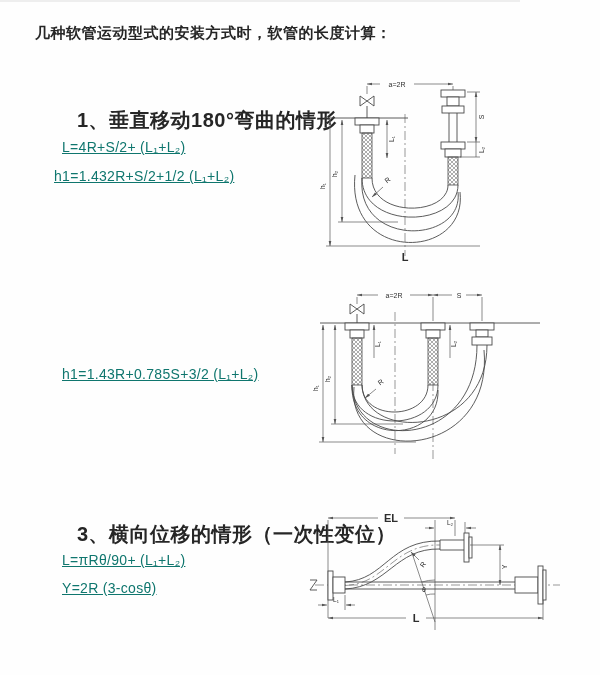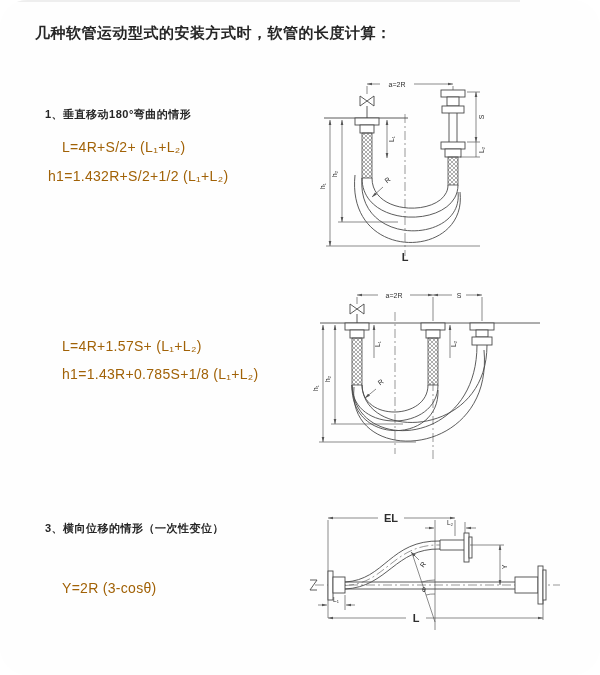--- a/index.html
+++ b/index.html
@@ -1,21 +1,21 @@
 <!DOCTYPE html>
 <html><head>
 <meta charset="utf-8">
 <style>
   html,body{margin:0;padding:0;background:#fff;}
   .page{position:relative;width:600px;height:675px;background:#fefefe;overflow:hidden;
-        font-family:"Liberation Sans","DejaVu Sans",sans-serif;color:#1f1f1f;border-radius:27px;}
+        font-family:"Liberation Sans","DejaVu Sans",sans-serif;color:#1f1f1f;}
   .scan-edge{position:absolute;left:0;top:0;width:520px;height:2px;background:#e2e2e2;opacity:.6;}
   .title{position:absolute;left:35px;top:24px;font-size:15px;font-weight:bold;letter-spacing:.5px;color:#262626;}
-  .sec-heading{position:absolute;font-size:11px;font-weight:bold;letter-spacing:.5px;color:#262626;}
-  .formula{position:absolute;font-size:14px;letter-spacing:.3px;color:#a16207;}
+  .sec-heading{position:absolute;font-size:20px;font-weight:bold;letter-spacing:.5px;color:#262626;margin-left:32px;}
+  .formula{position:absolute;font-size:14px;letter-spacing:.3px;color:#0f766e;text-decoration:underline;}
   .dia{position:absolute;}
   .ln{stroke:#4a4a4a;stroke-width:0.9;fill:none;}
   .dim{stroke:#5a5a5a;stroke-width:0.7;fill:none;}
   .cl{stroke:#6f6f6f;stroke-width:0.7;fill:none;stroke-dasharray:9 3 2 3;}
   .fit{fill:#ffffff;stroke:#4a4a4a;stroke-width:0.9;}
   .braid{stroke:#4a4a4a;stroke-width:0.8;}
   .wbg{fill:#fefefe;}
   text{fill:#2e2e2e;font-family:"Liberation Sans","DejaVu Sans",sans-serif;}
   .lbl{font-size:7px;}
   .lbls{font-size:6.5px;}
@@ -23,26 +23,26 @@
 </style>
 </head>
 <body>
 
 <div class="page">
   <div class="scan-edge"></div>
   <div class="title">几种软管运动型式的安装方式时，软管的长度计算：</div>
 
   <div class="sec-heading" style="left:45px;top:107px">1、垂直移动180°弯曲的情形</div>
   <div class="formula" style="left:62px;top:139px">L=4R+S/2+ (L₁+L₂)</div>
-  <div class="formula" style="left:48px;top:168px">h1=1.432R+S/2+1/2 (L₁+L₂)</div>
-
-  <div class="formula" style="left:62px;top:338px">L=4R+1.57S+ (L₁+L₂)</div>
-  <div class="formula" style="left:62px;top:366px">h1=1.43R+0.785S+1/8 (L₁+L₂)</div>
+  <div class="formula" style="left:54px;top:168px">h1=1.432R+S/2+1/2 (L₁+L₂)</div>
+
+  <div class="formula" style="left:62px;top:366px">h1=1.43R+0.785S+3/2 (L₁+L₂)</div>
 
   <div class="sec-heading" style="left:45px;top:521px">3、横向位移的情形（一次性变位）</div>
+  <div class="formula" style="left:62px;top:552px">L=πRθ/90+ (L₁+L₂)</div>
   <div class="formula" style="left:62px;top:580px">Y=2R (3-cosθ)</div>
 
   <svg class="dia" style="left:308px;top:70px" width="287" height="198" viewBox="0 0 287 198">
     <defs>
       <marker id="ar1" viewBox="0 0 8 8" refX="7.5" refY="4" markerWidth="8" markerHeight="8" orient="auto-start-reverse">
         <path d="M0,2 L8,4 L0,6 z" fill="#555"></path>
       </marker>
       <pattern id="hx1" width="4" height="4" patternUnits="userSpaceOnUse">
         <path d="M0,4 L4,0 M0,0 L4,4" stroke="#8a8a8a" stroke-width="0.7" fill="none"></path>
       </pattern>

